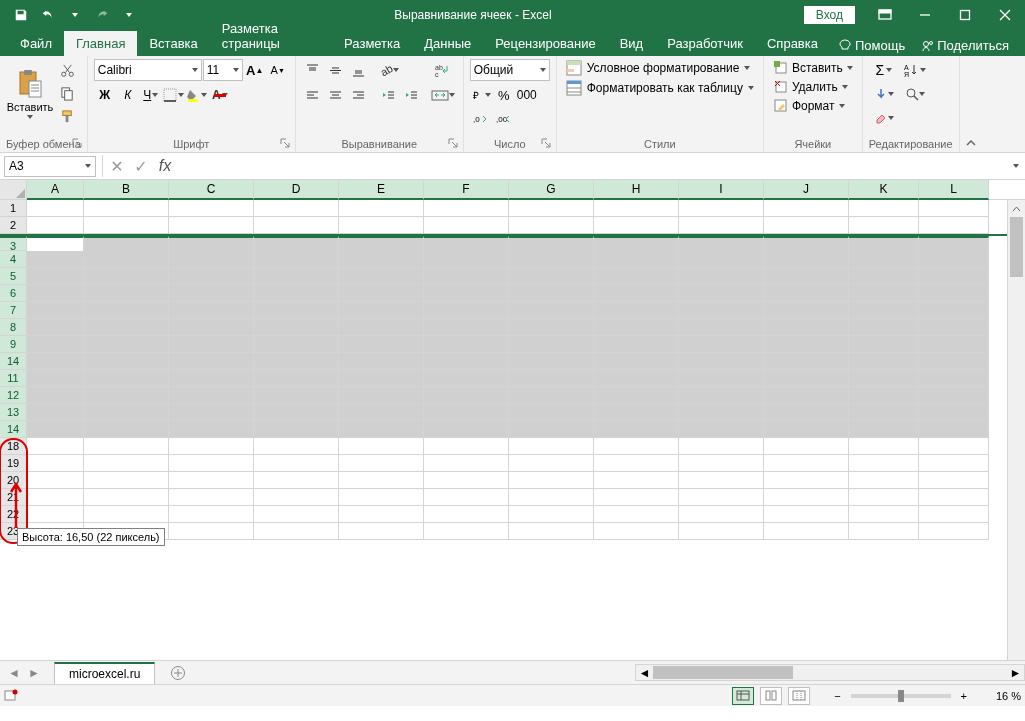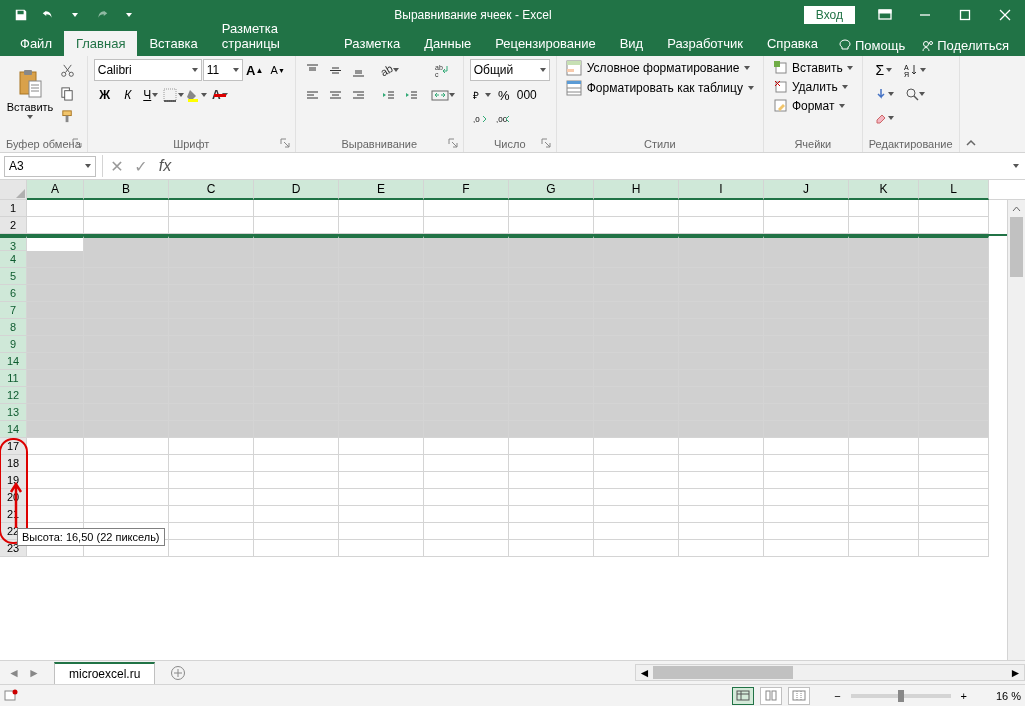--- a/index.html
+++ b/index.html
@@ -747,35 +747,20 @@
         <div class="cell selcell" style="width: 85px;"></div>
         <div class="cell selcell" style="width: 85px;"></div>
         <div class="cell selcell" style="width: 85px;"></div>
         <div class="cell selcell" style="width: 85px;"></div>
         <div class="cell selcell" style="width: 85px;"></div>
         <div class="cell selcell" style="width: 85px;"></div>
         <div class="cell selcell" style="width: 70px;"></div>
         <div class="cell selcell" style="width: 70px;"></div>
       </div>
       <div class="grid-row">
-        <div class="rh">17</div>
-        <div class="cell" style="width: 57px;"></div>
-        <div class="cell" style="width: 85px;"></div>
-        <div class="cell" style="width: 85px;"></div>
-        <div class="cell" style="width: 85px;"></div>
-        <div class="cell" style="width: 85px;"></div>
-        <div class="cell" style="width: 85px;"></div>
-        <div class="cell" style="width: 85px;"></div>
-        <div class="cell" style="width: 85px;"></div>
-        <div class="cell" style="width: 85px;"></div>
-        <div class="cell" style="width: 85px;"></div>
-        <div class="cell" style="width: 70px;"></div>
-        <div class="cell" style="width: 70px;"></div>
-      </div>
-      <div class="grid-row">
         <div class="rh">18</div>
         <div class="cell" style="width: 57px;"></div>
         <div class="cell" style="width: 85px;"></div>
         <div class="cell" style="width: 85px;"></div>
         <div class="cell" style="width: 85px;"></div>
         <div class="cell" style="width: 85px;"></div>
         <div class="cell" style="width: 85px;"></div>
         <div class="cell" style="width: 85px;"></div>
         <div class="cell" style="width: 85px;"></div>
         <div class="cell" style="width: 85px;"></div>

